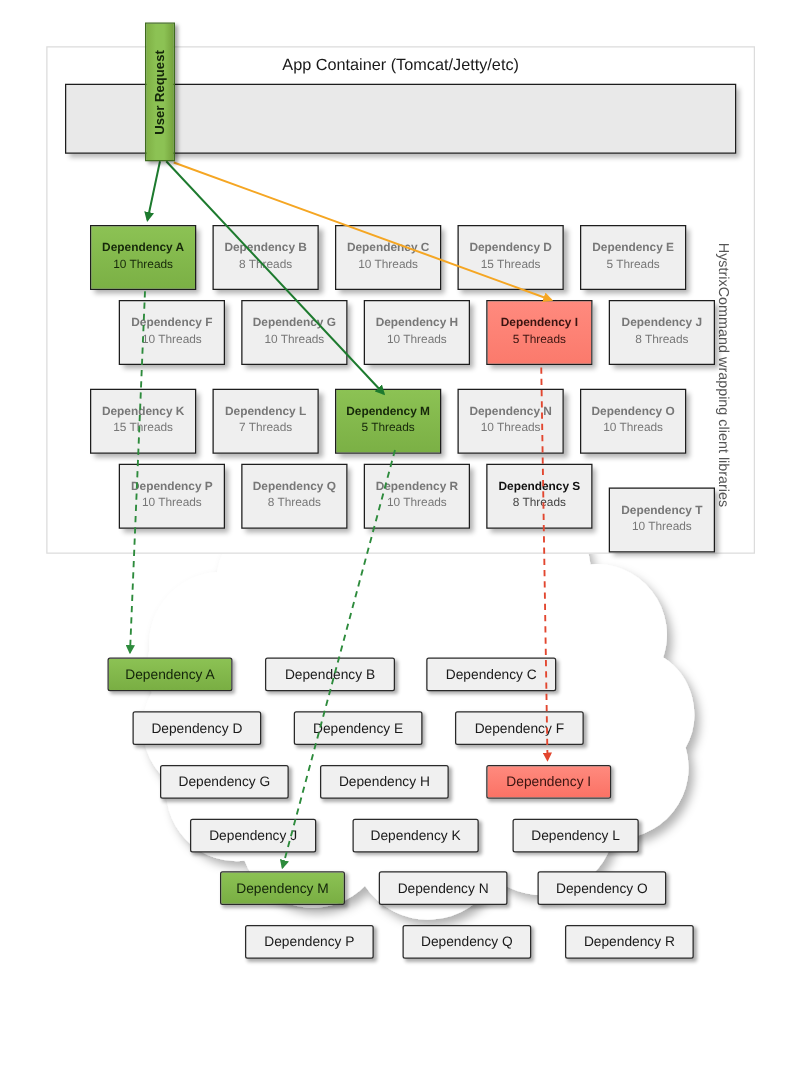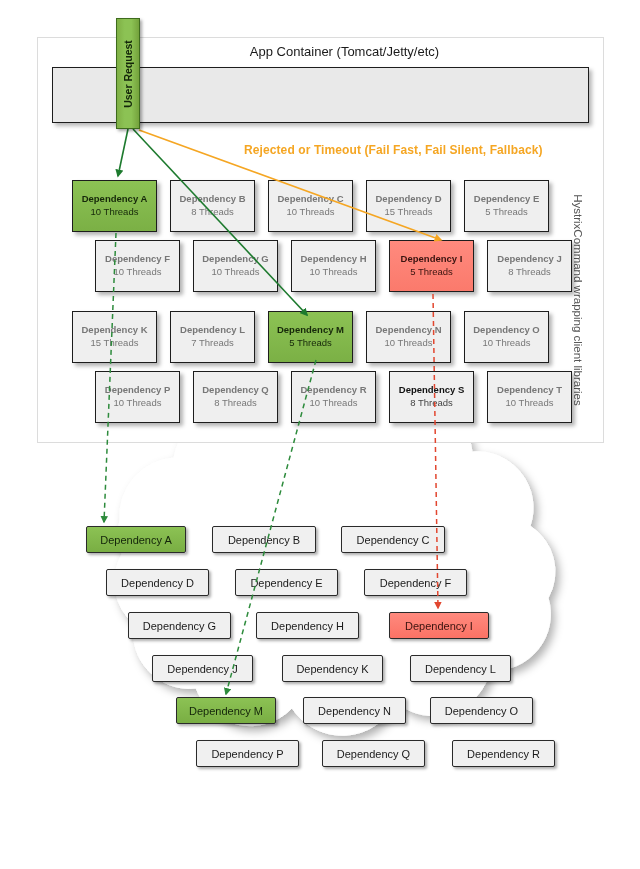--- a/index.html
+++ b/index.html
@@ -18,21 +18,21 @@
   #cloud-layer{position:absolute;left:0;top:0;width:640px;height:869px;z-index:1;pointer-events:none;}
   #arrow-layer{position:absolute;left:0;top:0;width:640px;height:869px;z-index:4;pointer-events:none;}
 
   
   .app-container{
     position:absolute;left:37px;top:37px;width:567px;height:406px;
     border:1px solid #dcdcdc;background:#ffffff;box-sizing:border-box;z-index:2;
   }
   .app-title{
     position:absolute;left:37px;top:44px;width:567px;
-    text-align:center;font-size:13px;color:#1a1a1a;z-index:3;margin-left:24px;
+    text-align:center;font-size:13px;color:#1a1a1a;z-index:3;
   }
   .app-bar{
     position:absolute;left:52px;top:67px;width:537px;height:56px;
     background:#e9e9e9;border:1.5px solid #1d1d1d;box-sizing:border-box;
     box-shadow:3px 3px 4px rgba(0,0,0,.28);z-index:3;
   }
 
   
   .user-request{
     position:absolute;left:116px;top:18px;width:24px;height:111px;
@@ -205,21 +205,21 @@
         <div class="th">8 Threads</div>
       </div>
       <div class="dep-box" style="left: 291px; top: 371px;">
         <div class="nm">Dependency R</div>
         <div class="th">10 Threads</div>
       </div>
       <div class="dep-box strong" style="left: 389px; top: 371px;">
         <div class="nm">Dependency S</div>
         <div class="th">8 Threads</div>
       </div>
-      <div class="dep-box" style="left: 487px; top: 371px; text-align: right;">
+      <div class="dep-box" style="left: 487px; top: 390px; text-align: right;">
         <div class="nm">Dependency T</div>
         <div class="th">10 Threads</div>
       </div>
     </div>
 
   <div id="cloud-boxes">
       <div class="cld-box hl-green" style="left: 86px; top: 526px; width: 100px;">
         <span>Dependency A</span>
       </div>
       <div class="cld-box" style="left: 212px; top: 526px; width: 104px;">
@@ -272,21 +272,20 @@
       </div>
       <div class="cld-box" style="left: 452px; top: 740px; width: 103px;">
         <span>Dependency R</span>
       </div>
     </div>
 
   <div class="user-request">
     <span>User Request</span>
   </div>
 
-  <div class="reject-label">Rejected or Timeout (Fail Fast, Fail Silent, Fallback)</div>
 
   <svg id="arrow-layer" viewBox="0 0 640 869" xmlns="http://www.w3.org/2000/svg">
     <defs>
       <marker id="mkGreen" viewBox="0 0 10 10" refX="8" refY="5" markerWidth="5" markerHeight="5" orient="auto-start-reverse">
         <path d="M 0 0 L 10 5 L 0 10 z" fill="#1d7a2e"></path>
       </marker>
       <marker id="mkGreenD" viewBox="0 0 10 10" refX="8" refY="5" markerWidth="5" markerHeight="5" orient="auto-start-reverse">
         <path d="M 0 0 L 10 5 L 0 10 z" fill="#2d8b3c"></path>
       </marker>
       <marker id="mkOrange" viewBox="0 0 10 10" refX="8" refY="5" markerWidth="5" markerHeight="5" orient="auto-start-reverse">

